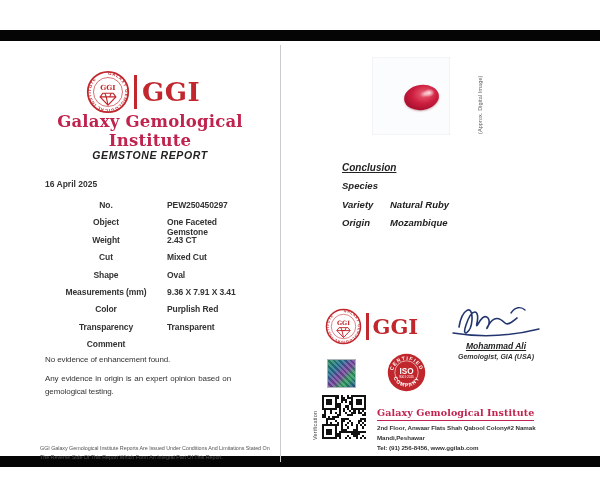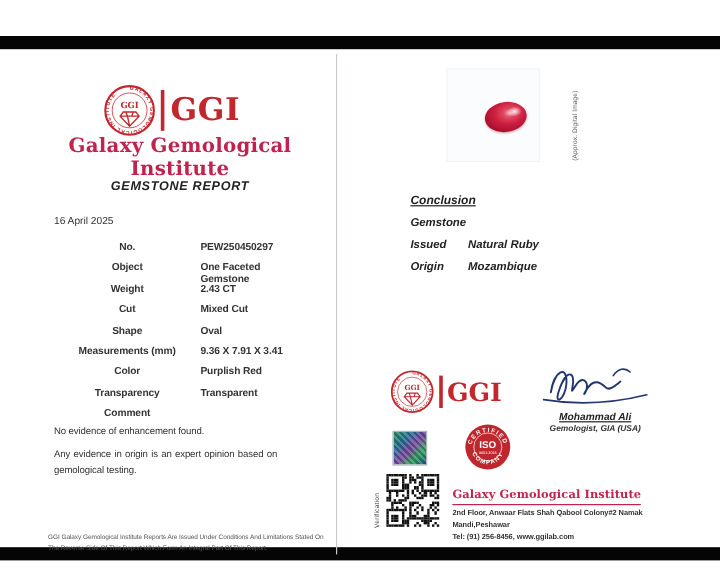--- a/index.html
+++ b/index.html
@@ -12,21 +12,21 @@
 
   
   .brand-row{position:absolute;left:86px;top:70px;display:flex;align-items:center;}
   .seal{width:44px;height:44px;}
   .brand-sep{width:3px;height:34px;background:#c1272d;margin:0 5px 0 4px;}
   .brand-ggi{font-family:"DejaVu Serif",serif;font-weight:bold;font-size:26px;color:#c1272d;letter-spacing:0.5px;line-height:1;}
   .institute-title{position:absolute;left:14px;top:112px;width:272px;text-align:center;
     font-family:"DejaVu Serif",serif;font-weight:bold;font-size:16.5px;color:#c0234d;letter-spacing:0.2px;}
   .report-title{position:absolute;left:20px;top:149px;width:260px;text-align:center;
     font-weight:bold;font-style:italic;font-size:10.5px;color:#222;letter-spacing:0.6px;}
-  .report-date{position:absolute;left:45px;top:179px;font-size:8.5px;font-weight:normal;color:#333;}
+  .report-date{position:absolute;left:45px;top:179px;font-size:8.5px;font-weight:bold;color:#333;}
   .fields{position:absolute;left:45px;top:200px;width:212px;}
   .frow{display:flex;height:17.4px;font-size:8.5px;font-weight:bold;color:#333;letter-spacing:-0.1px;}
   .flabel{width:122px;text-align:center;}
   .fval{flex:1;}
   .comment-line{position:absolute;left:45px;top:355px;font-size:8px;color:#333;letter-spacing:-0.1px;}
   .comment-para{position:absolute;left:45px;top:373px;width:186px;font-size:8px;color:#333;
     text-align:justify;line-height:1.6;letter-spacing:-0.1px;}
   .disclaimer{position:absolute;left:40px;top:444px;width:235px;font-size:5.4px;color:#555;
     line-height:1.65;letter-spacing:-0.05px;}
 
@@ -149,24 +149,24 @@
   <div class="photo">
     <div class="ruby">
       <div class="glint"></div>
     </div>
   </div>
   <div class="photo-caption">(Approx. Digital Image)</div>
 
   <div class="conclusion">
     <div class="conclusion-title">Conclusion</div>
     <div class="crow">
-      <span class="clabel">Gemstone</span>
+      <span class="clabel">Species</span>
     </div>
     <div class="crow">
-      <span class="clabel">Issued</span>
+      <span class="clabel">Variety</span>
       <span>Natural Ruby</span>
     </div>
     <div class="crow">
       <span class="clabel">Origin</span>
       <span>Mozambique</span>
     </div>
   </div>
 
   <div class="brand-row2">
     <svg class="seal2" viewBox="0 0 100 100">

